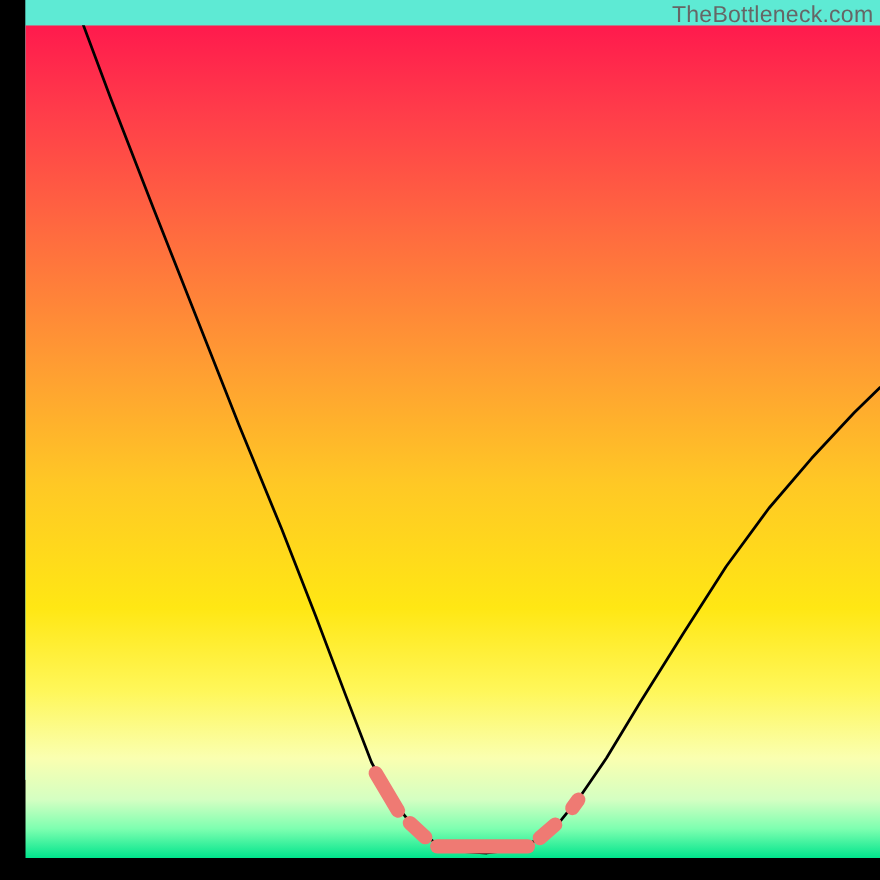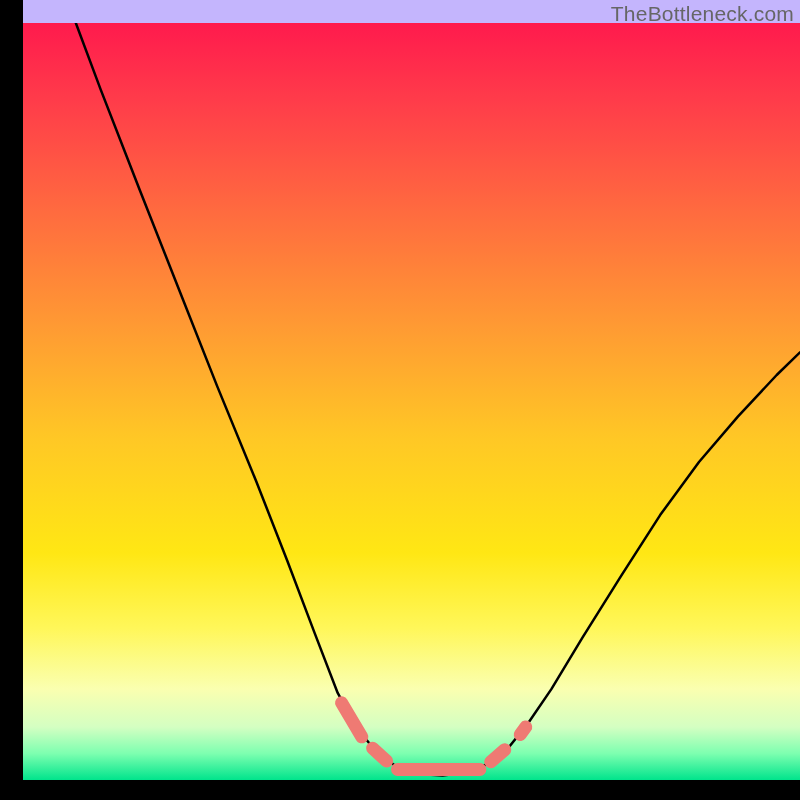--- a/index.html
+++ b/index.html
@@ -4,21 +4,21 @@
 <style>
   * { margin: 0; padding: 0; box-sizing: border-box; }
   html, body { width: 800px; height: 800px; overflow: hidden; }
   body { background: #000; position: relative; font-family: Arial, sans-serif; }
   .frame {
     position: absolute;
     left: 23px;
     top: 0;
     width: 777px;
     height: 709px;
-    background: #c4b5fd;
+    background: #5eead4;
   }
   .plot {
     position: absolute;
     left: 0;
     top: 23px;
     width: 777px;
     height: 757px;
   }
   .watermark {
     position: absolute;

